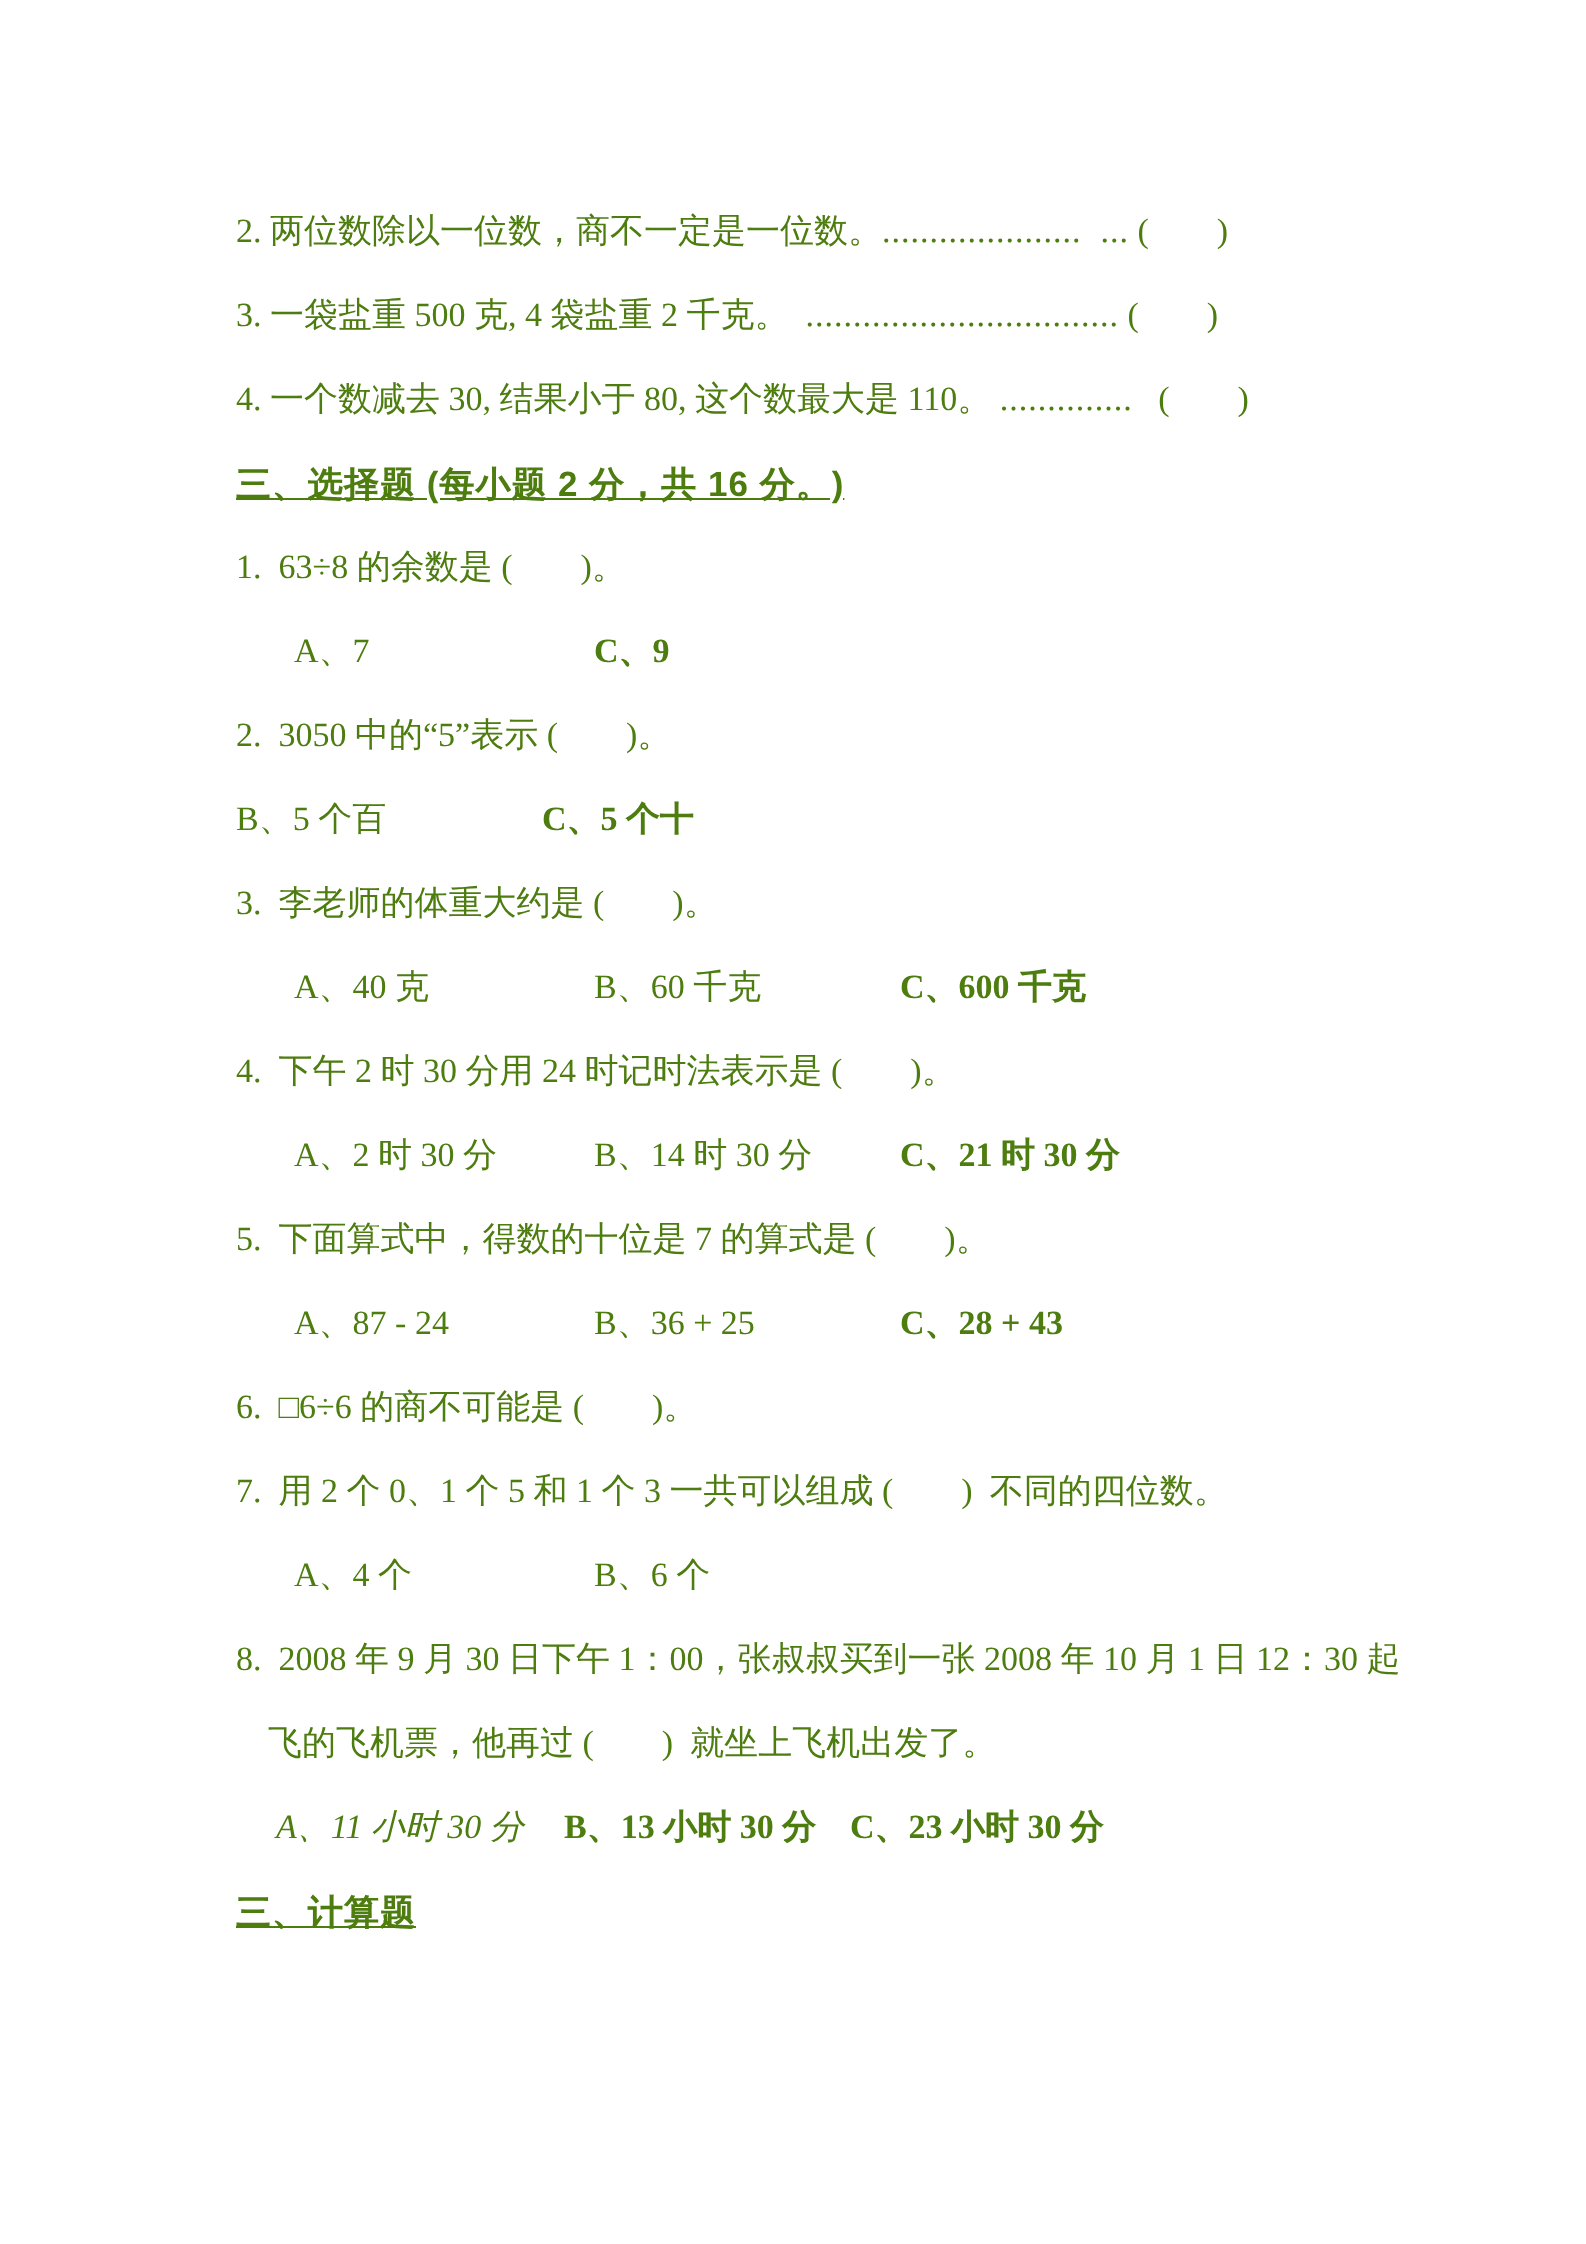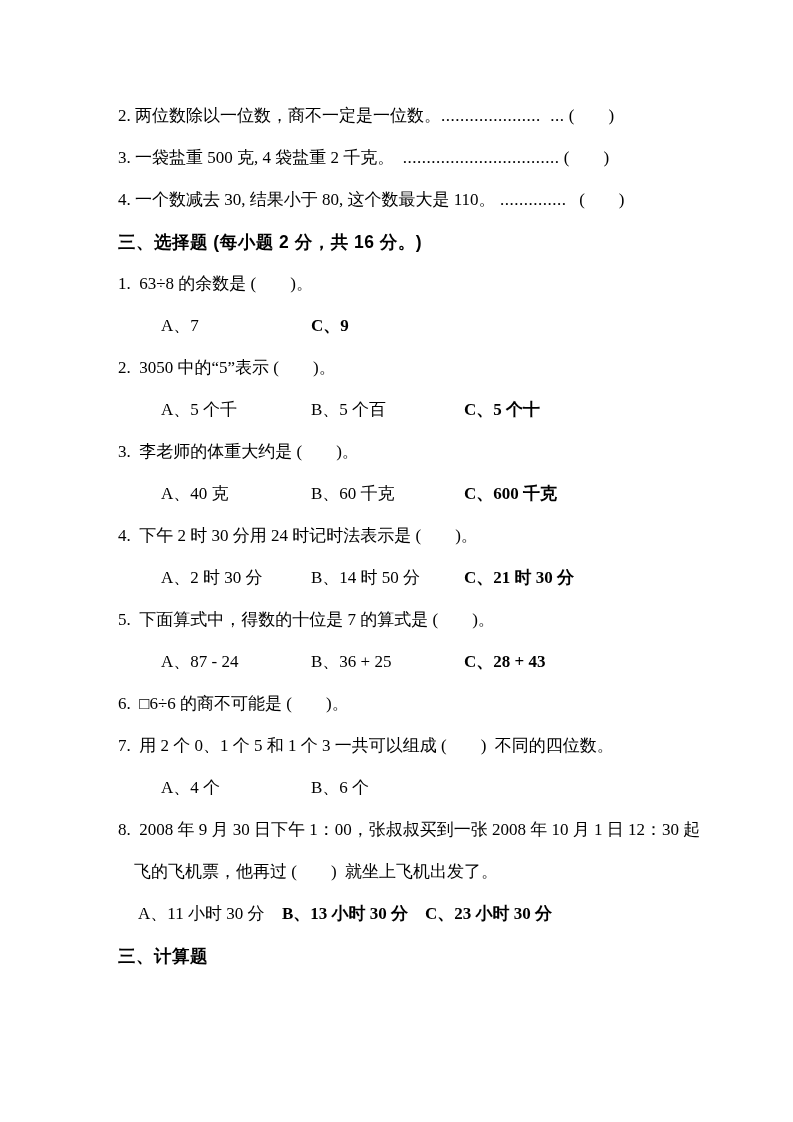--- a/index.html
+++ b/index.html
@@ -4,45 +4,46 @@
 <style>
   html, body { margin: 0; padding: 0; background: #ffffff; }
   .page {
     position: relative;
     width: 793px;
     height: 974px;
     background: #ffffff;
     overflow: hidden;
     font-family: "Liberation Serif", "DejaVu Serif", serif;
     font-size: 17px;
-    color: #000000;
+    color: #4d7c0f;
   }
   .content {
     padding: 95px 60px 0 118px;
   }
   .line {
     height: 42px;
     line-height: 42px;
     white-space: pre;
   }
   .heading {
     font-family: "Liberation Sans", "DejaVu Sans", sans-serif;
     font-weight: 700;
     font-size: 17.5px;
     letter-spacing: 0.5px;
+    text-decoration: underline;
   }
   .judge-row { display: flex; }
   .dots { letter-spacing: 0.5px; }
   .stem {}
   .stem-cont { padding-left: 16px; }
   .opts { display: flex; }
-  .opts .col-a { margin-left: 43px; width: 150px; }
+  .opts .col-a { margin-left: 29px; width: 150px; }
   .opts .col-b { width: 153px; }
   .opts .col-c { flex: 1; font-weight: bold; }
-  .opts.tight .col-a { margin-left: 20px; width: 144px; }
+  .opts.tight .col-a { margin-left: 20px; width: 144px; font-style: italic; }
   .opts.tight .col-b { width: 143px; font-weight: bold; }
 </style>
 </head>
 <body>
 
 <div class="page">
   <div class="content">
 
     <div class="line judge-row">
       <span>2. 两位数除以一位数，商不一定是一位数。</span><span class="dots">.....................  ...</span><span> (        )</span>
@@ -57,36 +58,35 @@
     <div class="line heading">三、选择题 (每小题 2 分，共 16 分。)</div>
 
     <div class="line stem">1.  63÷8 的余数是 (        )。</div>
     <div class="line opts">
       <span class="col-a">A、7</span>
       <span class="col-c">C、9</span>
     </div>
 
     <div class="line stem">2.  3050 中的“5”表示 (        )。</div>
     <div class="line opts">
-      <span class="col-a">A、5 个千</span>
       <span class="col-b">B、5 个百</span>
       <span class="col-c">C、5 个十</span>
     </div>
 
     <div class="line stem">3.  李老师的体重大约是 (        )。</div>
     <div class="line opts">
       <span class="col-a">A、40 克</span>
       <span class="col-b">B、60 千克</span>
       <span class="col-c">C、600 千克</span>
     </div>
 
     <div class="line stem">4.  下午 2 时 30 分用 24 时记时法表示是 (        )。</div>
     <div class="line opts">
       <span class="col-a">A、2 时 30 分</span>
-      <span class="col-b">B、14 时 50 分</span>
+      <span class="col-b">B、14 时 30 分</span>
       <span class="col-c">C、21 时 30 分</span>
     </div>
 
     <div class="line stem">5.  下面算式中，得数的十位是 7 的算式是 (        )。</div>
     <div class="line opts">
       <span class="col-a">A、87 - 24</span>
       <span class="col-b">B、36 + 25</span>
       <span class="col-c">C、28 + 43</span>
     </div>
 

